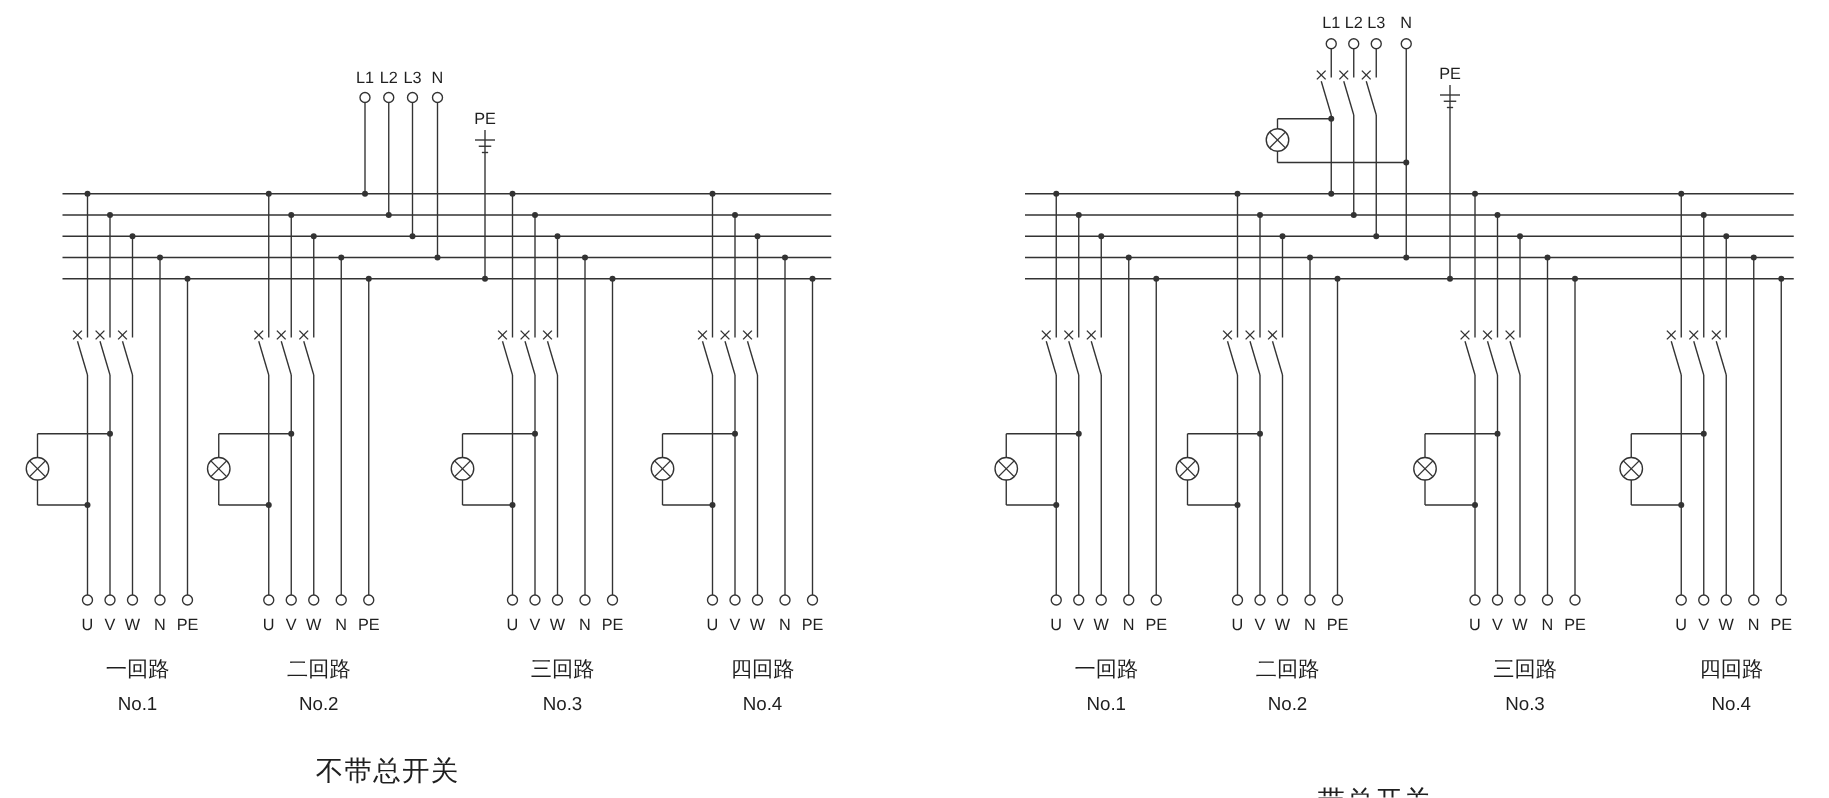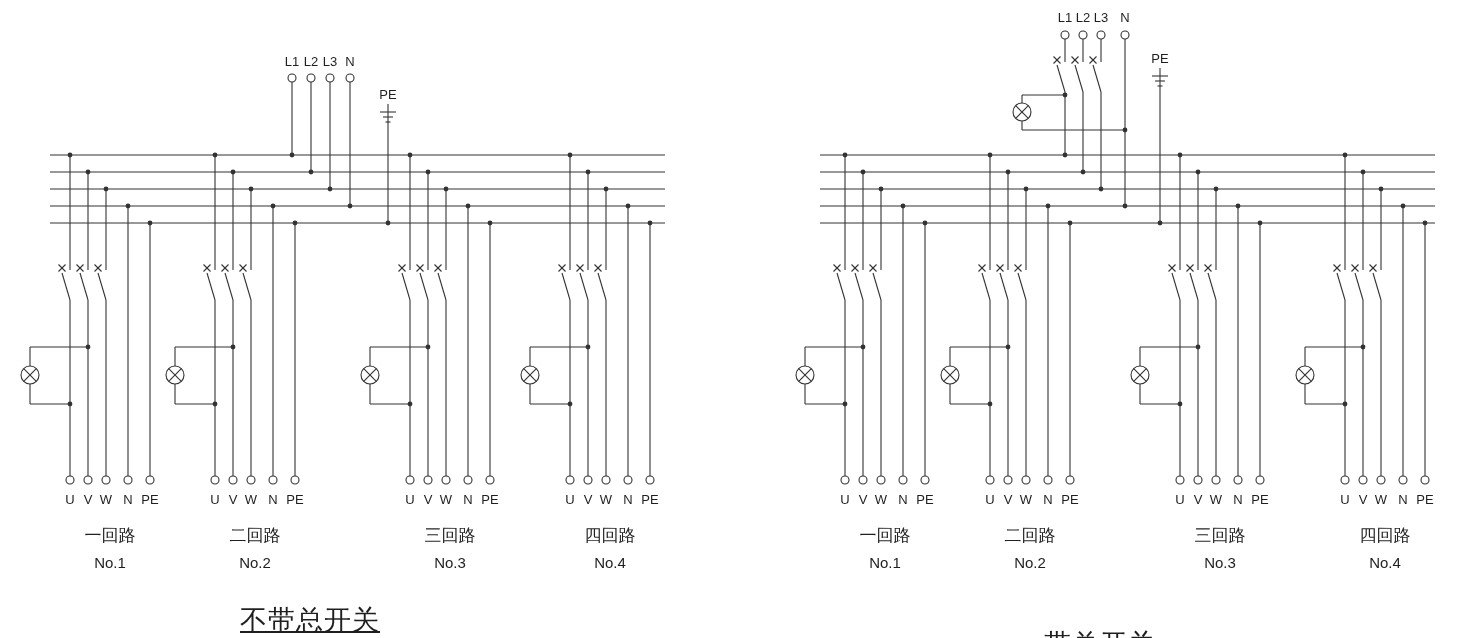--- a/index.html
+++ b/index.html
@@ -4,21 +4,21 @@
 <style>
   html,body{margin:0;padding:0;background:#ffffff;}
   body{
     width:1463px;height:638px;position:relative;overflow:hidden;
     font-family:"Liberation Sans","DejaVu Sans",sans-serif;
   }
   #stage{position:absolute;left:0;top:0;width:1463px;height:638px;}
   svg text{font-family:"Liberation Sans","DejaVu Sans",sans-serif;}
   .caption{
     position:absolute;top:602px;width:320px;text-align:center;
-    font-size:27px;color:#1f1f1f;letter-spacing:1px;text-decoration:underline;
+    font-size:22px;color:#1f1f1f;letter-spacing:1px;
   }
   #caption-left{left:150px;}
   #caption-right{left:940px;margin-top:24px;}
 </style>
 </head>
 <body>
 
 <div id="stage">
   <svg id="schematic" width="1463" height="638" viewBox="0 0 1463 638">
       <g>

